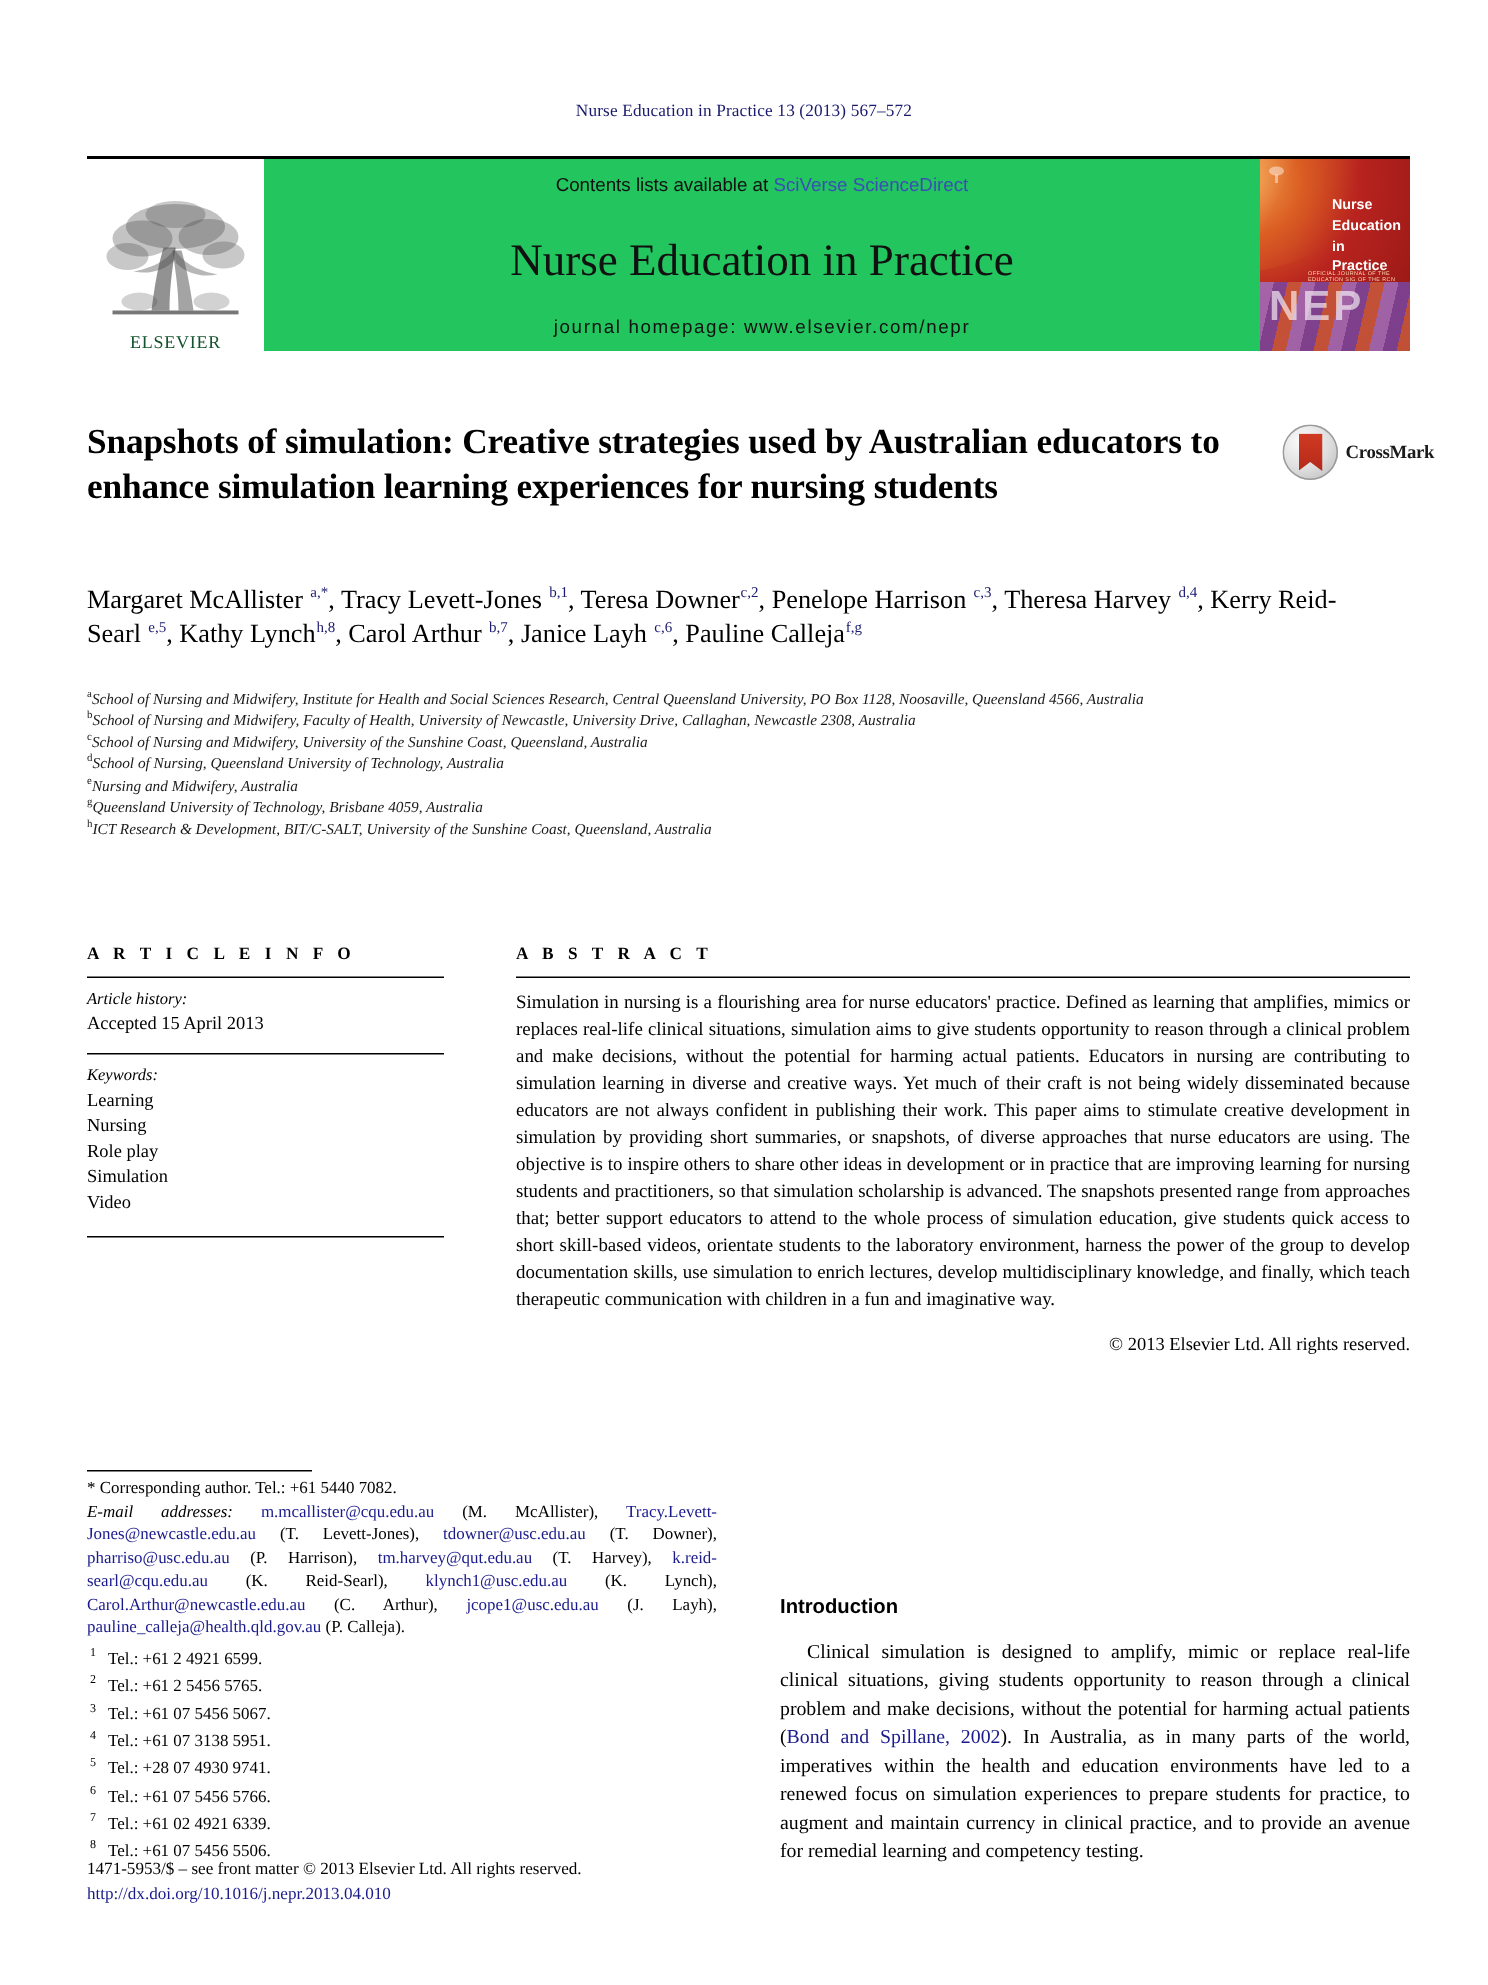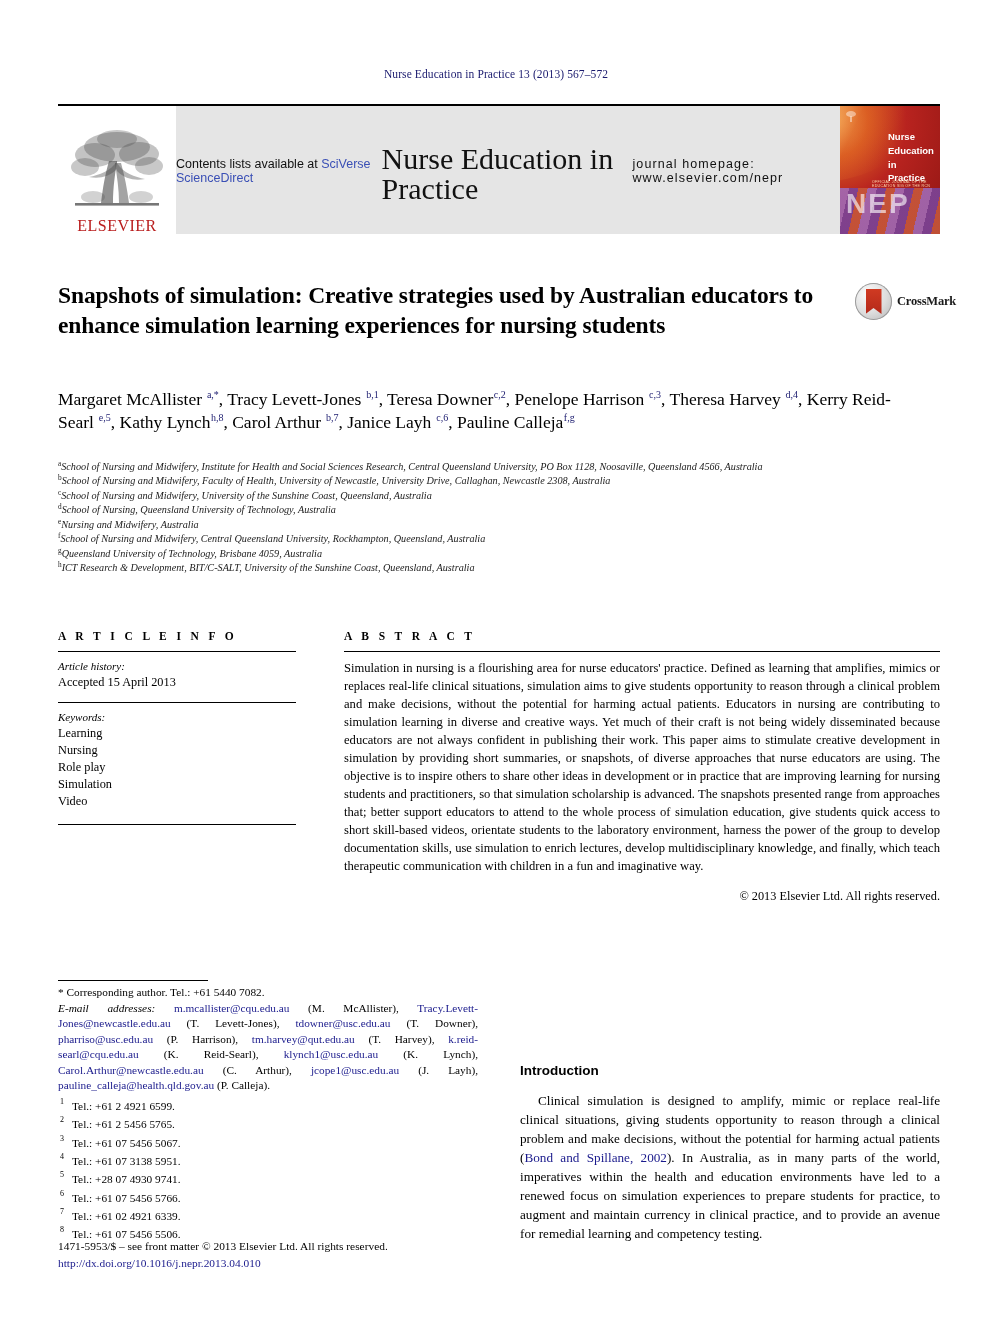--- a/index.html
+++ b/index.html
@@ -54,32 +54,32 @@
     display: flex;
     flex-direction: column;
     align-items: center;
     justify-content: flex-end;
     padding-top: 4px;
     box-sizing: border-box;
   }
   .tree-svg { display: block; }
   .elsevier-word {
     font-family: "Liberation Serif", serif;
-    font-size: 16px;
+    font-size: 12px;
     letter-spacing: .5px;
-    color: #b91c1c;
+    color: #14532d;
     line-height: 1;
     margin-top: 1px;
     font-weight: 400;
   }
   .masthead-center {
     flex: 1 1 auto;
-    background: #e5e5e5;
+    background: #22c55e;
     display: flex;
-    flex-direction: row;
+    flex-direction: column;
     align-items: center;
     justify-content: space-between;
     padding: 10px 0 9px 0;
     box-sizing: border-box;
   }
   .contents-line {
     font-family: "Liberation Sans", sans-serif;
     font-size: 12.5px;
     color: #111;
   }
@@ -467,21 +467,20 @@
   </div>
 
   <div class="authors">Margaret McAllister <sup>a,*</sup>, Tracy Levett-Jones <sup>b,1</sup>, Teresa Downer<sup>c,2</sup>, Penelope Harrison <sup>c,3</sup>, Theresa Harvey <sup>d,4</sup>, Kerry Reid-Searl <sup>e,5</sup>, Kathy Lynch<sup>h,8</sup>, Carol Arthur <sup>b,7</sup>, Janice Layh <sup>c,6</sup>, Pauline Calleja<sup>f,g</sup></div>
 
   <div class="affiliations">
       <div><sup>a</sup><span>School of Nursing and Midwifery, Institute for Health and Social Sciences Research, Central Queensland University, PO Box 1128, Noosaville, Queensland 4566, Australia</span></div>
       <div><sup>b</sup><span>School of Nursing and Midwifery, Faculty of Health, University of Newcastle, University Drive, Callaghan, Newcastle 2308, Australia</span></div>
       <div><sup>c</sup><span>School of Nursing and Midwifery, University of the Sunshine Coast, Queensland, Australia</span></div>
       <div><sup>d</sup><span>School of Nursing, Queensland University of Technology, Australia</span></div>
       <div><sup>e</sup><span>Nursing and Midwifery, Australia</span></div>
-      <div><sup>f</sup><span>School of Nursing and Midwifery, Central Queensland University, Rockhampton, Queensland, Australia</span></div>
       <div><sup>g</sup><span>Queensland University of Technology, Brisbane 4059, Australia</span></div>
       <div><sup>h</sup><span>ICT Research &amp; Development, BIT/C-SALT, University of the Sunshine Coast, Queensland, Australia</span></div>
     </div>
 
   <div class="info-abstract">
 
     <div class="col-info">
       <div class="sec-head">A R T I C L E   I N F O</div>
       <div class="rule-thick"></div>
       <p class="label-ital">Article history:</p>

